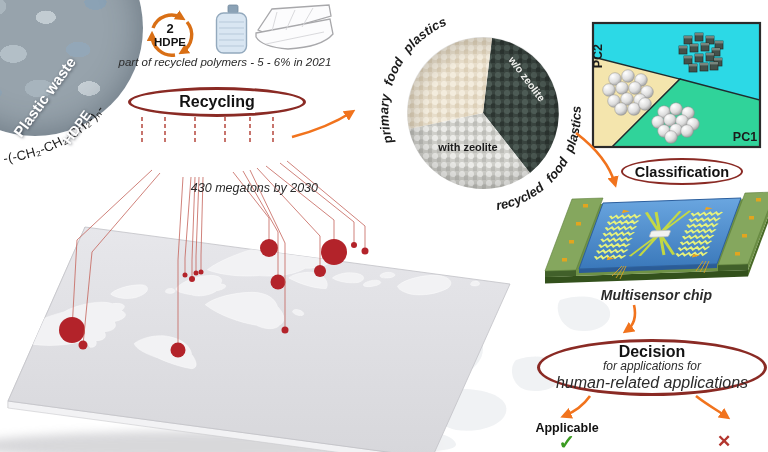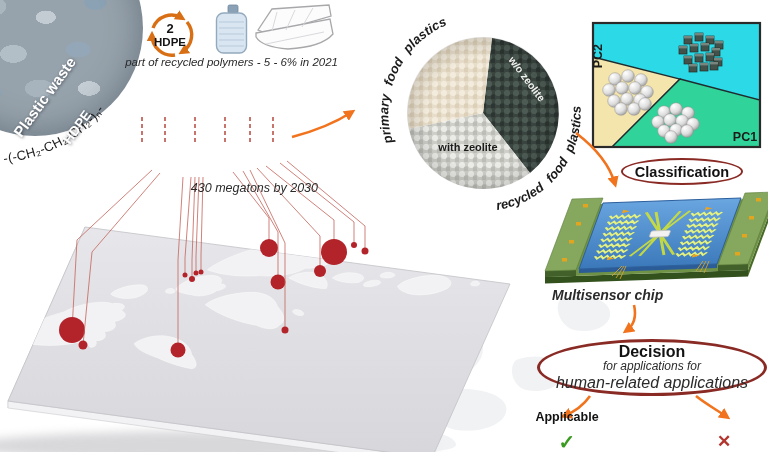--- a/index.html
+++ b/index.html
@@ -331,35 +331,38 @@
     </g>
 
     <text font-size="13" fill="#1c1c1c" letter-spacing="0.3">
       <textPath href="#fpath">-(-CH₂-CH₂-CH₂-)ₙ-</textPath>
     </text>
   </svg>
 
   <div class="abs rot-wh" style="left:10px;top:130px;transform:rotate(-54deg);font-size:15px;">Plastic waste</div>
   <div class="abs rot-wh" style="left:60px;top:138px;transform:rotate(-54deg);font-size:13.5px;">HDPE</div>
 
-  <div class="abs it" style="left:112px;top:56px;width:226px;text-align:right;font-size:11.5px;white-space:nowrap;">part of recycled polymers - 5 - 6% in 2021</div>
-
+  <div class="abs it" style="left:112px;top:56px;width:226px;text-align:center;font-size:11.5px;white-space:nowrap;">part of recycled polymers - 5 - 6% in 2021</div>
+
+  <div class="oval abs" style="left:128px;top:87px;width:178px;height:30px;">
+    <span class="b" style="font-size:16px;">Recycling</span>
+  </div>
 
 
   <div class="abs it" style="left:118px;top:181px;width:200px;text-align:right;font-size:12.5px;">430 megatons by 2030</div>
 
   <div class="oval abs" style="left:621px;top:158px;width:122px;height:27px;border-width:2.5px;">
     <span class="b" style="font-size:14.5px;">Classification</span>
   </div>
 
-  <div class="abs it" style="left:552px;top:287px;width:160px;text-align:left;font-size:14px;font-weight:600;">Multisensor chip</div>
+  <div class="abs it" style="left:552px;top:287px;width:160px;text-align:right;font-size:14px;font-weight:600;">Multisensor chip</div>
 
   <div class="oval abs" style="left:537px;top:339px;width:230px;height:57px;">
     <span class="b" style="font-size:16px;line-height:1.1;">Decision</span>
     <span class="it" style="font-size:12px;line-height:1.15;">for applications for</span>
     <span class="it" style="font-size:16px;line-height:1.15;">human-related applications</span>
   </div>
 
-  <div class="abs b" style="left:528px;top:410px;width:78px;text-align:center;font-size:12.5px;">Applicable</div>
+  <div class="abs b" style="left:528px;top:421px;width:78px;text-align:center;font-size:12.5px;">Applicable</div>
   <div class="abs" style="left:528px;top:430px;width:78px;text-align:center;font-size:20px;font-weight:bold;color:#3b9b21;">✓</div>
   <div class="abs" style="left:680px;top:431px;width:88px;text-align:center;font-size:17px;font-weight:bold;color:#b3362e;">✕</div>
 
 </div>
 
 </body></html>

